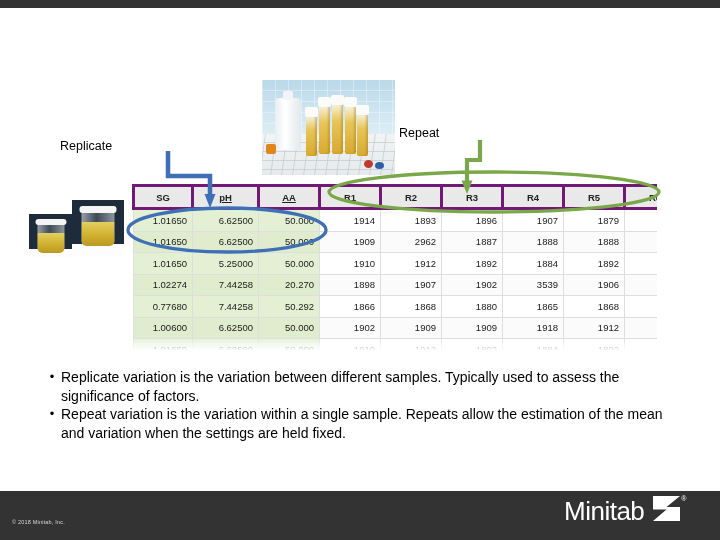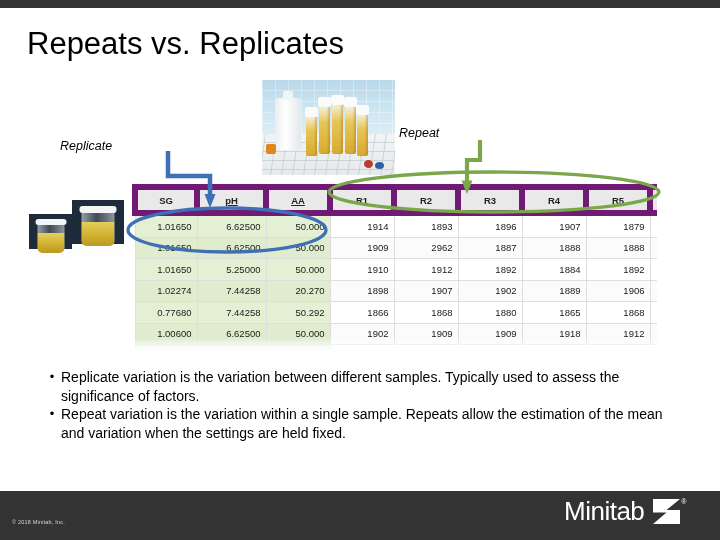--- a/index.html
+++ b/index.html
@@ -62,65 +62,64 @@
   .bk-liquid{position:absolute;left:0;bottom:0;width:100%;
     background:linear-gradient(180deg,#e3cf5e 0%,#cfae2c 60%,#b99a22 100%);}
   .bk-lid{position:absolute;left:50%;transform:translateX(-50%);
     background:#f3f5f4;border-radius:3px;}
   .bk-white{position:absolute;left:0;bottom:0;width:100%;background:#fdfdfd;}
 
   
   .tablewrap{position:absolute;left:132px;top:184px;width:525px;height:166px;overflow:hidden;}
   table.grid{border-collapse:collapse;width:525px;table-layout:fixed;font-size:9.5px;color:#1a1a1a;}
   table.grid th{
-    background:#e9e9e9;border:6px solid #701a75;
+    background:#e9e9e9;border:3px solid #701a75;
     font-size:9.5px;font-weight:bold;color:#222;height:20px;text-align:center;padding:0;
   }
   table.grid td{
     border:1px solid #dedede;height:20.5px;padding:0 5px 0 0;text-align:right;
     background:#ffffff;font-size:9.5px;white-space:nowrap;
   }
   table.grid td.factor{background:#e4f0d4;}
   table.grid tr.alt td{background:#fbfbfb;}
   table.grid tr.alt td.factor{background:#dfeccd;}
   table.grid th.sg{width:56px;} table.grid th.ph{width:63px;text-decoration:underline;} table.grid th.aa{width:58px;text-decoration:underline;}
   table.grid th.rr{width:58px;}
   .fadebottom{position:absolute;left:132px;top:338px;width:525px;height:13px;
     background:linear-gradient(180deg,rgba(255,255,255,0) 0%,rgba(255,255,255,.55) 45%,#ffffff 100%);}
 
   
-  .lbl{position:absolute;font-size:12.5px;color:#000;white-space:nowrap;font-style:italic;}
+  .lbl{position:absolute;font-size:12.5px;color:#000;white-space:nowrap;}
   .lbl-replicate{left:60px;top:139px;}
   .lbl-repeat{left:399px;top:126px;}
 
   
   .overlay{position:absolute;left:0;top:0;width:720px;height:540px;pointer-events:none;}
 
   
   .bullets{position:absolute;left:43px;top:368px;width:630px;}
   .bullet{display:flex;align-items:flex-start;font-size:14px;color:#000;line-height:1.33;}
   .bullet .dot{width:18px;flex:0 0 18px;text-align:center;font-size:13px;line-height:1.35;}
   .bullet .txt{flex:1;}
   .bullet + .bullet{margin-top:0px;}
 
   
-  .logo{position:absolute;left:564px;top:496px;height:30px;display:flex;align-items:center;}
+  .logo{position:absolute;left:564px;top:496px;height:30px;display:flex;align-items:flex-start;}
   .logo .word{font-size:26px;color:#ffffff;letter-spacing:-.5px;font-family:"Liberation Sans",sans-serif;}
   .logo .mark{position:relative;margin-left:9px;width:27px;height:25px;}
   .logo .reg{position:absolute;left:28px;top:-1px;font-size:7px;color:#ffffff;}
   .copyright{position:absolute;left:12px;top:519px;font-size:5.5px;color:#d8d8d8;letter-spacing:.2px;}
 </style>
 </head>
 <body>
 
 <div id="slide">
 
   <div class="topbar"></div>
 
-  <div class="title">Repeats vs. Replicates</div>
 
   <div class="photo">
     <div class="sky"></div>
     <div class="tilegrid"></div>
     <div class="bench"></div>
     <div class="benchgrid"></div>
     <div class="bottle"></div>
     <div class="vial" style="left:44px;top:36px;height:40px;">
         <span class="cap"></span>
       </div>
@@ -206,21 +205,21 @@
           <td>1892</td>
           <td>1893</td>
         </tr>
         <tr class="alt">
           <td class="factor">1.02274</td>
           <td class="factor">7.44258</td>
           <td class="factor">20.270</td>
           <td>1898</td>
           <td>1907</td>
           <td>1902</td>
-          <td>1889</td>
+          <td>3539</td>
           <td>1906</td>
           <td>1898</td>
         </tr>
         <tr>
           <td class="factor">0.77680</td>
           <td class="factor">7.44258</td>
           <td class="factor">50.292</td>
           <td>1866</td>
           <td>1868</td>
           <td>1880</td>

